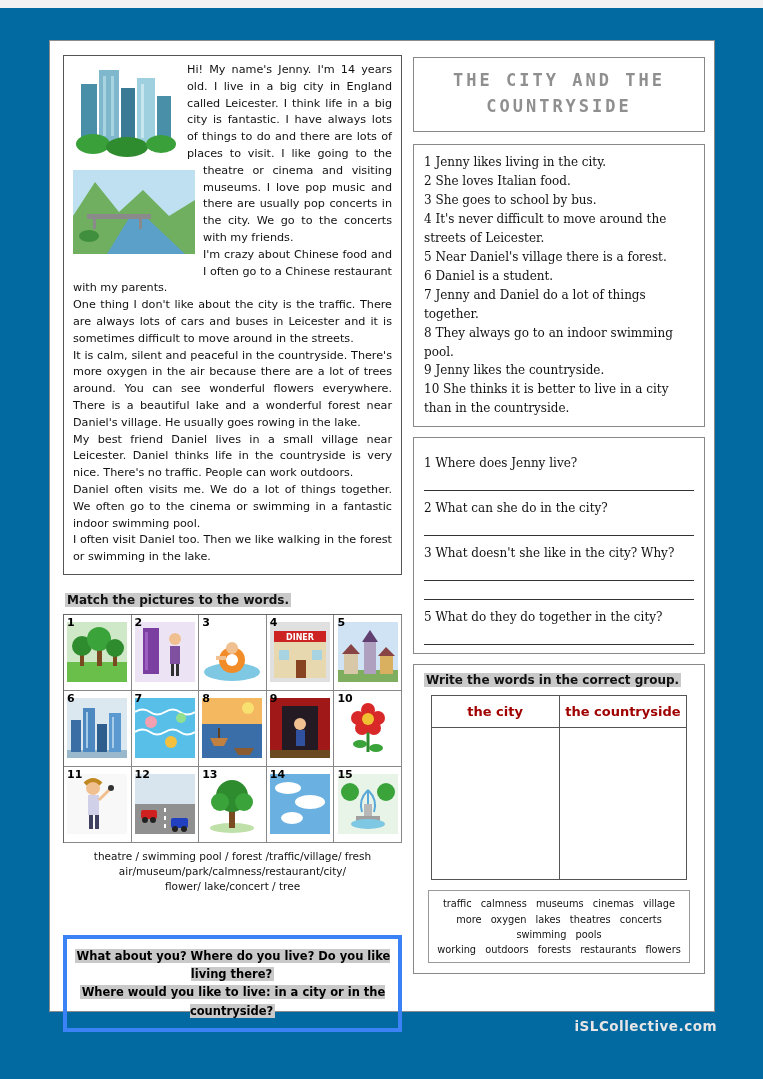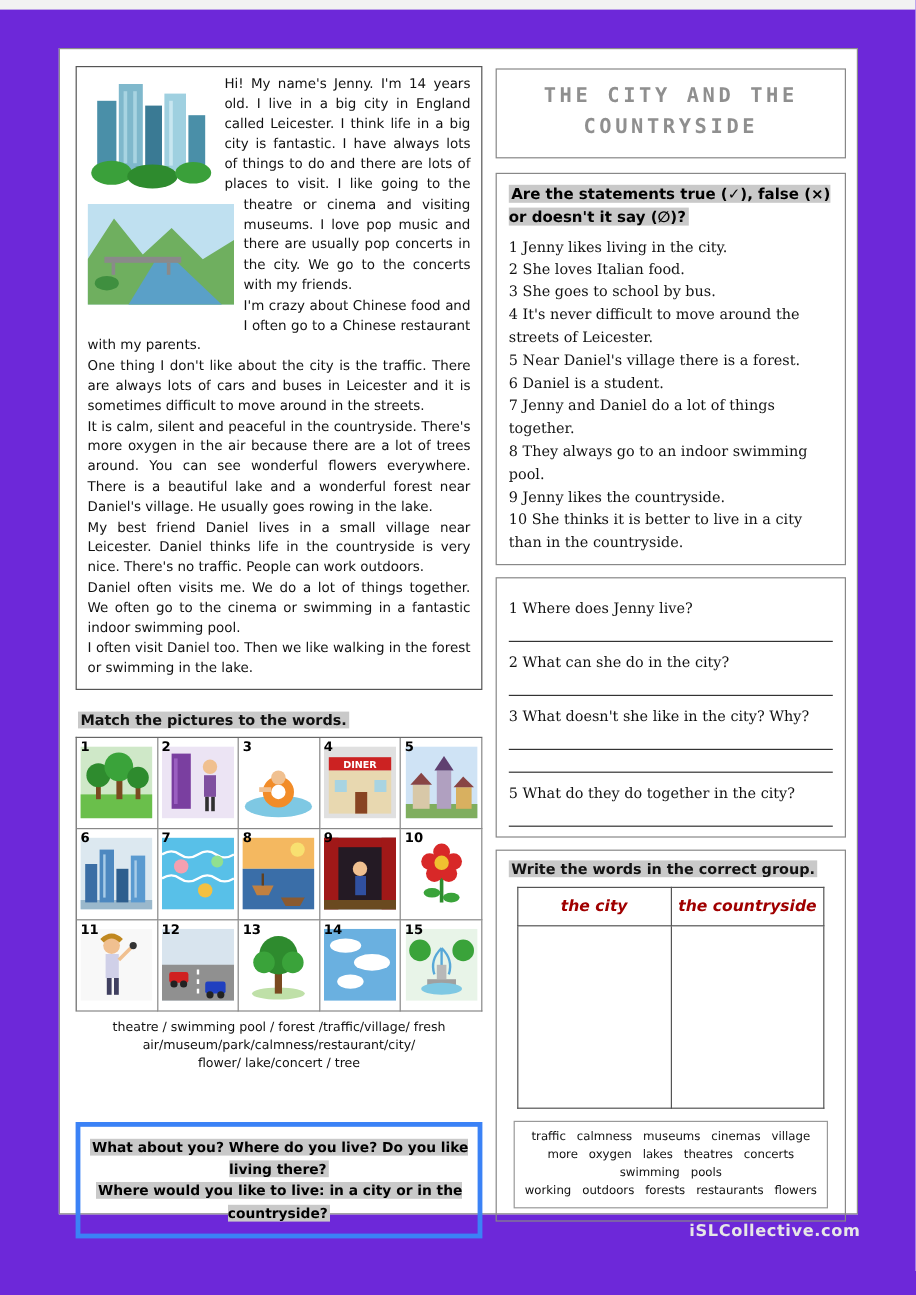--- a/index.html
+++ b/index.html
@@ -1,17 +1,17 @@
 <!DOCTYPE html>
 <html><head>
 <meta charset="utf-8">
 <style>
   * { box-sizing: border-box; margin: 0; padding: 0; }
   body { font-family: "DejaVu Sans", sans-serif; }
-  .canvas { position: relative; width: 763px; height: 1079px; background: #6d28d9; overflow: hidden; }
+  .canvas { position: relative; width: 763px; height: 1079px; background: #0369a1; overflow: hidden; }
   .top-strip { position: absolute; top: 0; left: 0; width: 763px; height: 8px; background: #f2f2f2; }
   .page { position: absolute; left: 49px; top: 40px; width: 666px; height: 972px; background: #ffffff; border: 1px solid #8c8c8c; }
   .col-left  { position: absolute; left: 13px; top: 14px; width: 339px; }
   .col-right { position: absolute; left: 363px; top: 16px; width: 292px; }
 
   .reading-box { border: 1px solid #555; padding: 6px 9px 8px 9px; font-size: 11.2px; line-height: 1.5; text-align: justify; color: #111; }
   .reading-box p { margin: 0; }
   .float-img { float: left; margin: 2px 8px 4px 0; clear: left; }
 
   .hl { background: #c9c9c9; padding: 0 2px; }
@@ -31,21 +31,21 @@
   .title-box { border: 1px solid #888; padding: 10px 4px 12px 4px; text-align: center; margin-bottom: 12px; }
   .title-line { font-family: "DejaVu Sans Mono", monospace; font-weight: bold; color: #8f8f8f; font-size: 17px; letter-spacing: 3px; line-height: 1.5; }
 
   .rbox { border: 1px solid #888; padding: 8px 10px; margin-bottom: 10px; }
   .statements-heading { font-size: 12.5px; font-weight: bold; line-height: 1.5; margin-bottom: 6px; }
   .statement-item { font-family: "DejaVu Serif", serif; font-size: 12px; line-height: 1.58; color: #111; }
 
   .question-item { font-family: "DejaVu Serif", serif; font-size: 12px; line-height: 1.5; margin-top: 8px; color: #111; }
   .blank-line { height: 15px; border-bottom: 1px solid #333; margin-top: 4px; }
 
-  .groups-table { width: 95%; margin: 8px auto 10px auto; border-collapse: collapse; font-style: italic; }
+  .groups-table { width: 95%; margin: 8px auto 10px auto; border-collapse: collapse; }
   .groups-table th { border: 1px solid #555; font-size: 13px; font-weight: bold; color: #a00000; padding: 8px 4px; width: 50%; }
   .groups-table td { border: 1px solid #555; height: 152px; }
   .word-bank { border: 1px solid #999; margin: 0 4px 2px 4px; padding: 5px 4px; text-align: center; font-size: 9.8px; line-height: 1.55; word-spacing: 6px; color: #111; }
 
   .watermark { position: absolute; right: 46px; top: 1018px; color: #e6e6e6; font-size: 13.5px; font-weight: bold; letter-spacing: 0.5px; }
 </style>
 </head>
 <body>
 
 <div class="canvas">
@@ -296,23 +296,20 @@
     </div>
 
     <div class="col-right">
 
       <div class="title-box">
         <div class="title-line">THE CITY AND THE</div>
         <div class="title-line">COUNTRYSIDE</div>
       </div>
 
       <div class="rbox">
-        <div class="statements-heading">
-          <span class="hl">Are the statements true (✓), false (×) or doesn't it say (∅)?</span>
-        </div>
         <div class="statement-item">1 Jenny likes living in the city.</div>
         <div class="statement-item">2 She loves Italian food.</div>
         <div class="statement-item">3 She goes to school by bus.</div>
         <div class="statement-item">4 It's never difficult to move around the streets of Leicester.</div>
         <div class="statement-item">5 Near Daniel's village there is a forest.</div>
         <div class="statement-item">6 Daniel is a student.</div>
         <div class="statement-item">7 Jenny and Daniel do a lot of things together.</div>
         <div class="statement-item">8 They always go to an indoor swimming pool.</div>
         <div class="statement-item">9 Jenny likes the countryside.</div>
         <div class="statement-item">10 She thinks it is better to live in a city than in the countryside.</div>

